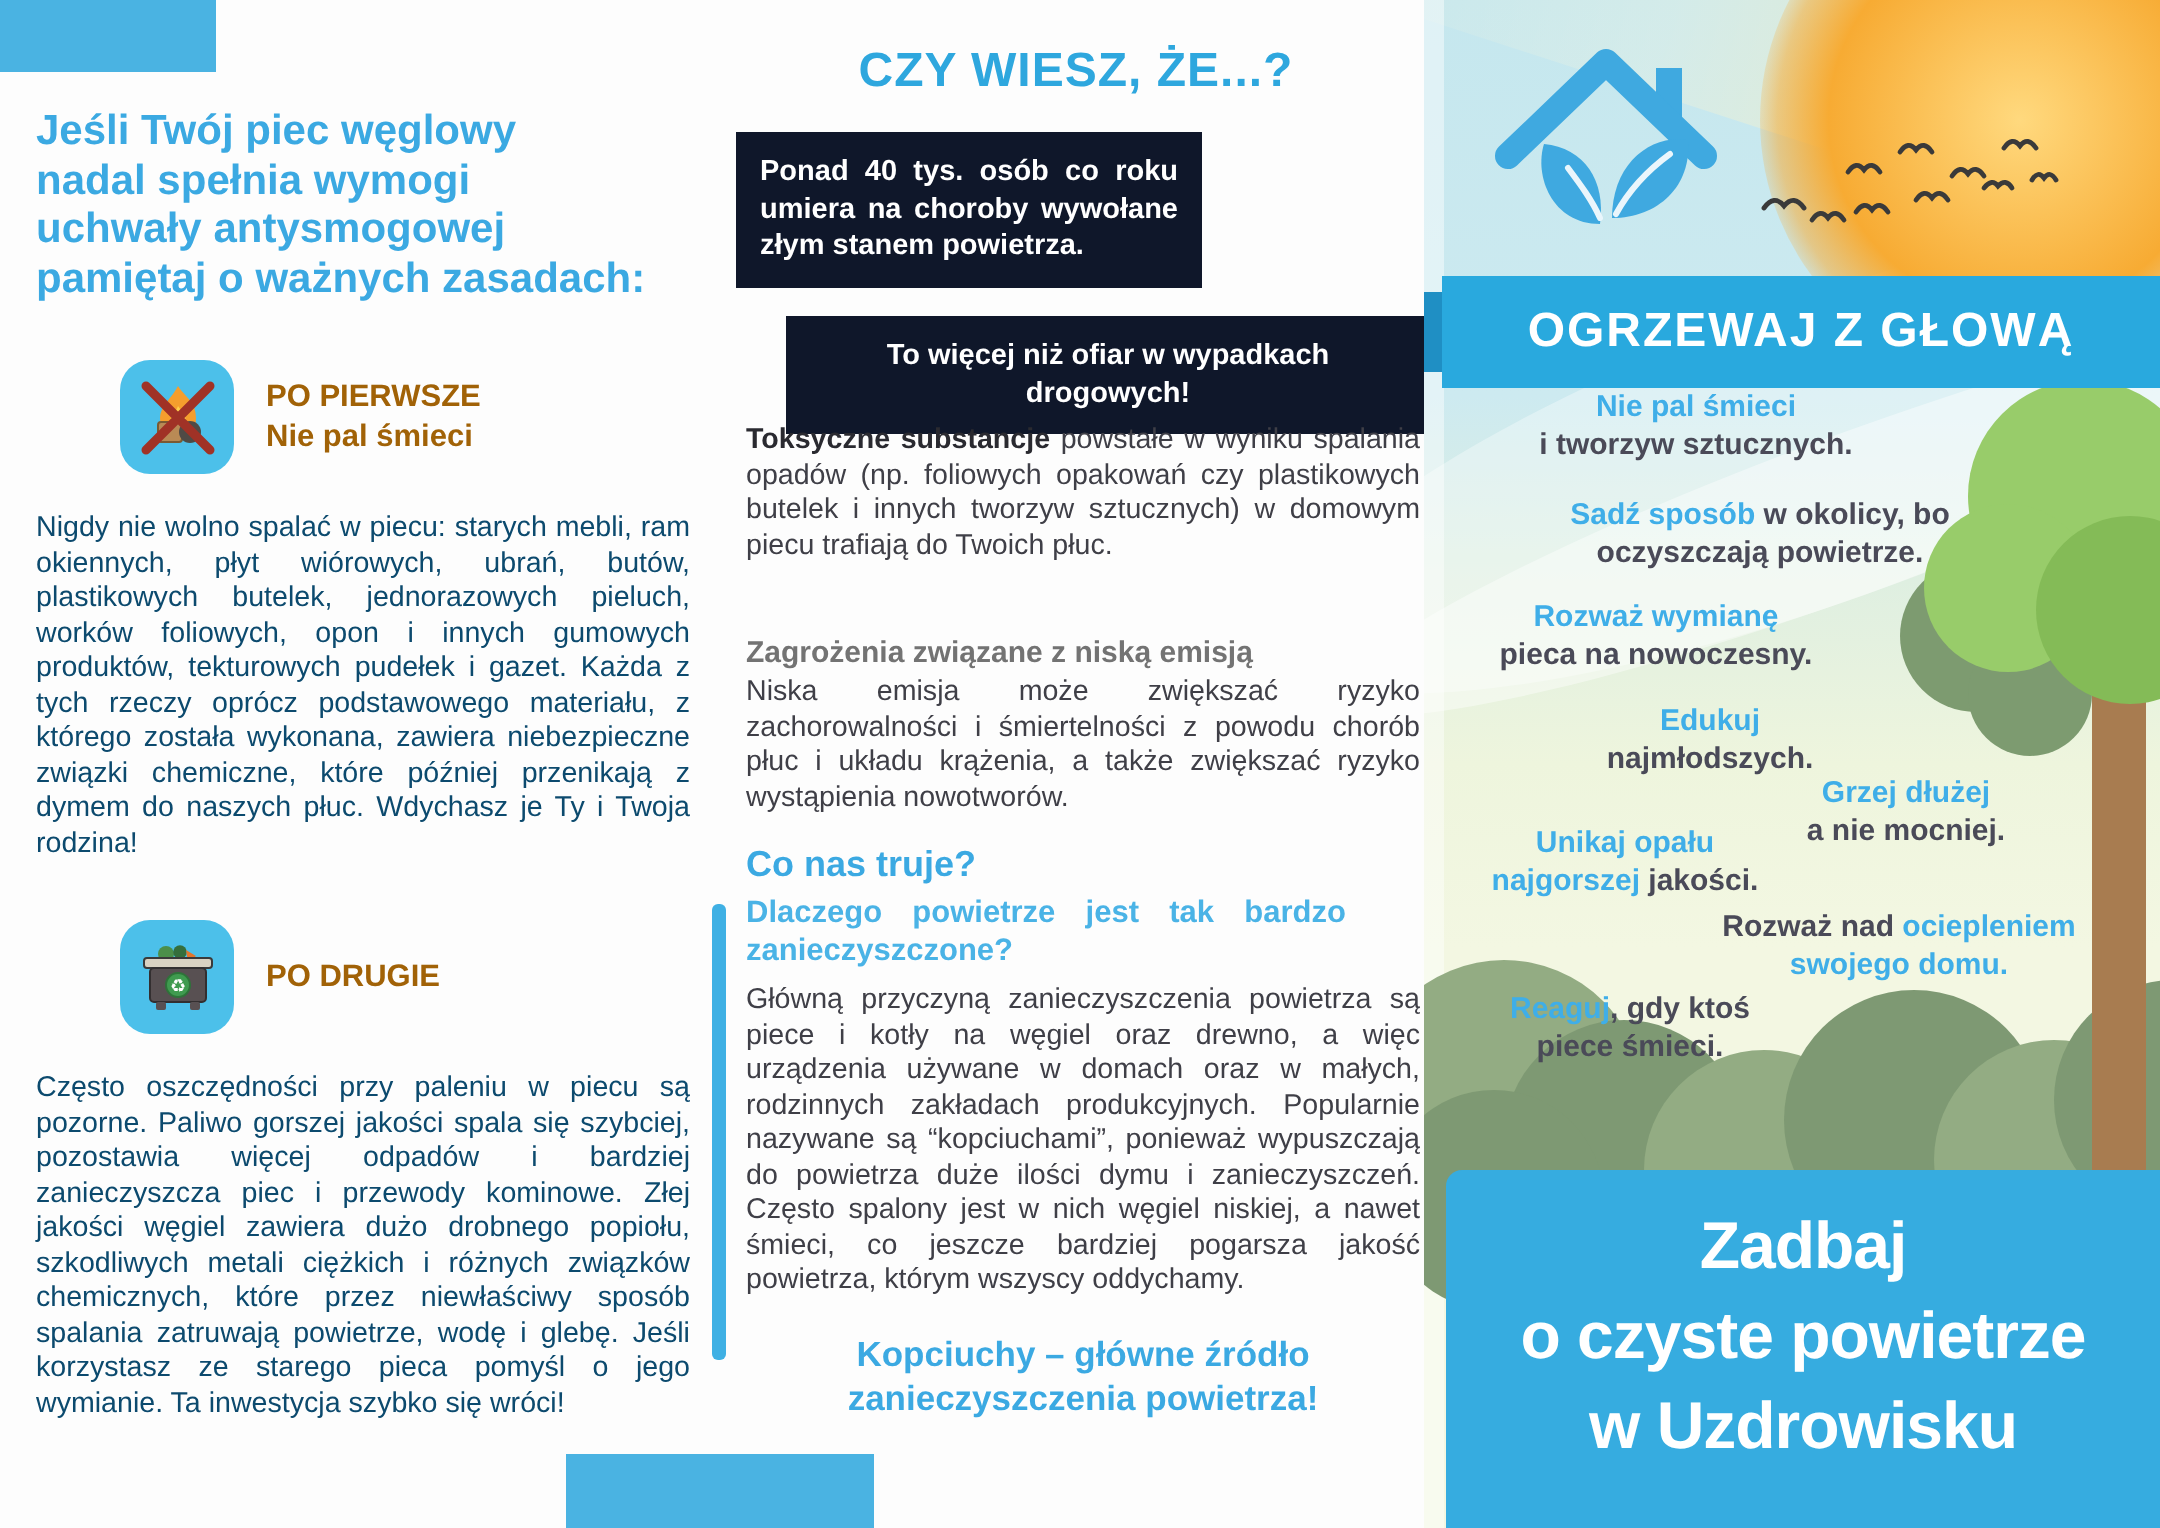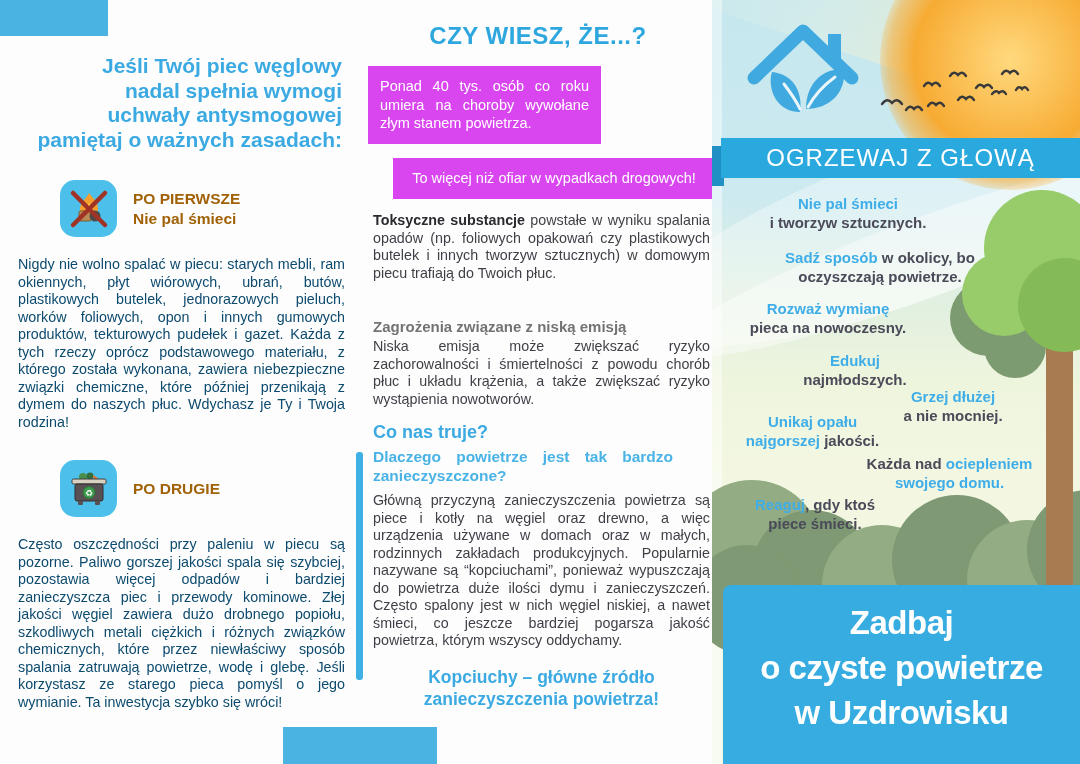--- a/index.html
+++ b/index.html
@@ -8,41 +8,41 @@
     font-family:"Liberation Sans",sans-serif;overflow:hidden;
     -webkit-font-smoothing:antialiased;
   }
   .abs{position:absolute;}
 
   
   .corner-rect{background:#4ab3e2;}
 
   
   .left-heading{
-    left:18px;top:54px;width:324px;text-align:right;
+    left:18px;top:54px;width:324px;text-align:left;
     color:#3ba9e2;font-weight:bold;font-size:21px;line-height:24.5px;
   }
   .rule-row{left:60px;width:286px;display:flex;align-items:center;gap:16px;}
   .rule-icon{
     width:57px;height:57px;border-radius:15px;background:#4cc0ea;
     flex:0 0 57px;display:flex;align-items:center;justify-content:center;
   }
   .rule-labels{color:#a16207;font-weight:bold;font-size:15.5px;line-height:20px;}
   .body-text{
     left:18px;width:327px;color:#0c4a6e;font-size:14.3px;line-height:17.5px;
     text-align:justify;text-justify:inter-word;
   }
 
   
   .mid-title{
     left:360px;top:22px;width:356px;text-align:center;
     color:#2ea7de;font-weight:bold;font-size:24px;letter-spacing:.5px;
   }
   .fact-box{
-    background:#d946ef;color:#ffffff;font-weight:normal;font-size:14.5px;
+    background:#0f172a;color:#ffffff;font-weight:bold;font-size:14.5px;
     line-height:18.5px;
   }
   .fact-primary{left:368px;top:66px;width:209px;padding:11px 12px;text-align:justify;}
   .fact-secondary{
     left:393px;top:158px;width:298px;padding:11px 12px;text-align:center;font-size:14.5px;
   }
   .mid-body{
     left:373px;width:337px;color:#3f3f47;font-size:14.3px;line-height:17.5px;
     text-align:justify;text-justify:inter-word;
   }
@@ -71,22 +71,22 @@
   }
   .beam{
     right:-30px;top:26px;width:470px;height:110px;transform:rotate(18deg);transform-origin:right center;
     background:linear-gradient(to left,rgba(255,236,170,.75),rgba(255,248,220,.25) 60%,rgba(255,248,220,0));
   }
   .swoosh1{left:-90px;top:150px;width:580px;height:150px;border-radius:50%;
     background:rgba(255,255,255,.34);transform:rotate(-20deg);}
   .swoosh2{left:-60px;top:215px;width:560px;height:80px;border-radius:50%;
     background:rgba(255,255,255,.42);transform:rotate(-20deg);}
   .banner{
-    left:9px;right:0;top:138px;height:40px;background:#29a9de;
-    color:#fff;font-weight:normal;font-size:24px;letter-spacing:1px;
+    left:9px;right:0;top:138px;height:56px;background:#29a9de;
+    color:#fff;font-weight:bold;font-size:24px;letter-spacing:1px;
     display:flex;align-items:center;justify-content:center;z-index:5;
   }
   .banner-tab{left:0;top:146px;width:12px;height:40px;background:#1f8fc4;z-index:4;}
   .tip{z-index:6;font-weight:bold;font-size:15px;line-height:18.5px;text-align:center;}
   .tip .blue{color:#3faee8;}
   .tip .dark{color:#4a4a58;}
   .tree-blob{border-radius:50%;}
   .trunk{
     left:334px;top:295px;width:27px;height:295px;background:#a87c50;border-radius:12px 12px 0 0;z-index:2;
   }
@@ -237,21 +237,21 @@
     </div>
     <div class="abs tip" style="left:166px;top:388px;width:150px;">
       <div><span class="blue">Grzej dłużej</span></div>
       <div><span class="dark">a nie mocniej.</span></div>
     </div>
     <div class="abs tip" style="left:18px;top:413px;width:165px;">
       <div><span class="blue">Unikaj opału</span></div>
       <div><span class="blue">najgorszej</span><span class="dark"> jakości.</span></div>
     </div>
     <div class="abs tip" style="left:130px;top:455px;width:215px;">
-      <div><span class="dark">Każda nad</span><span class="blue"> ociepleniem</span></div>
+      <div><span class="dark">Rozważ nad</span><span class="blue"> ociepleniem</span></div>
       <div><span class="blue">swojego domu.</span></div>
     </div>
     <div class="abs tip" style="left:23px;top:496px;width:160px;">
       <div><span class="blue">Reaguj</span><span class="dark">, gdy ktoś</span></div>
       <div><span class="dark">piece śmieci.</span></div>
     </div>
 
     <div class="abs bush light" style="left:-30px;top:480px;width:140px;height:140px;"></div>
     <div class="abs bush dark" style="left:40px;top:510px;width:120px;height:120px;"></div>
     <div class="abs bush light" style="left:110px;top:525px;width:120px;height:120px;"></div>

